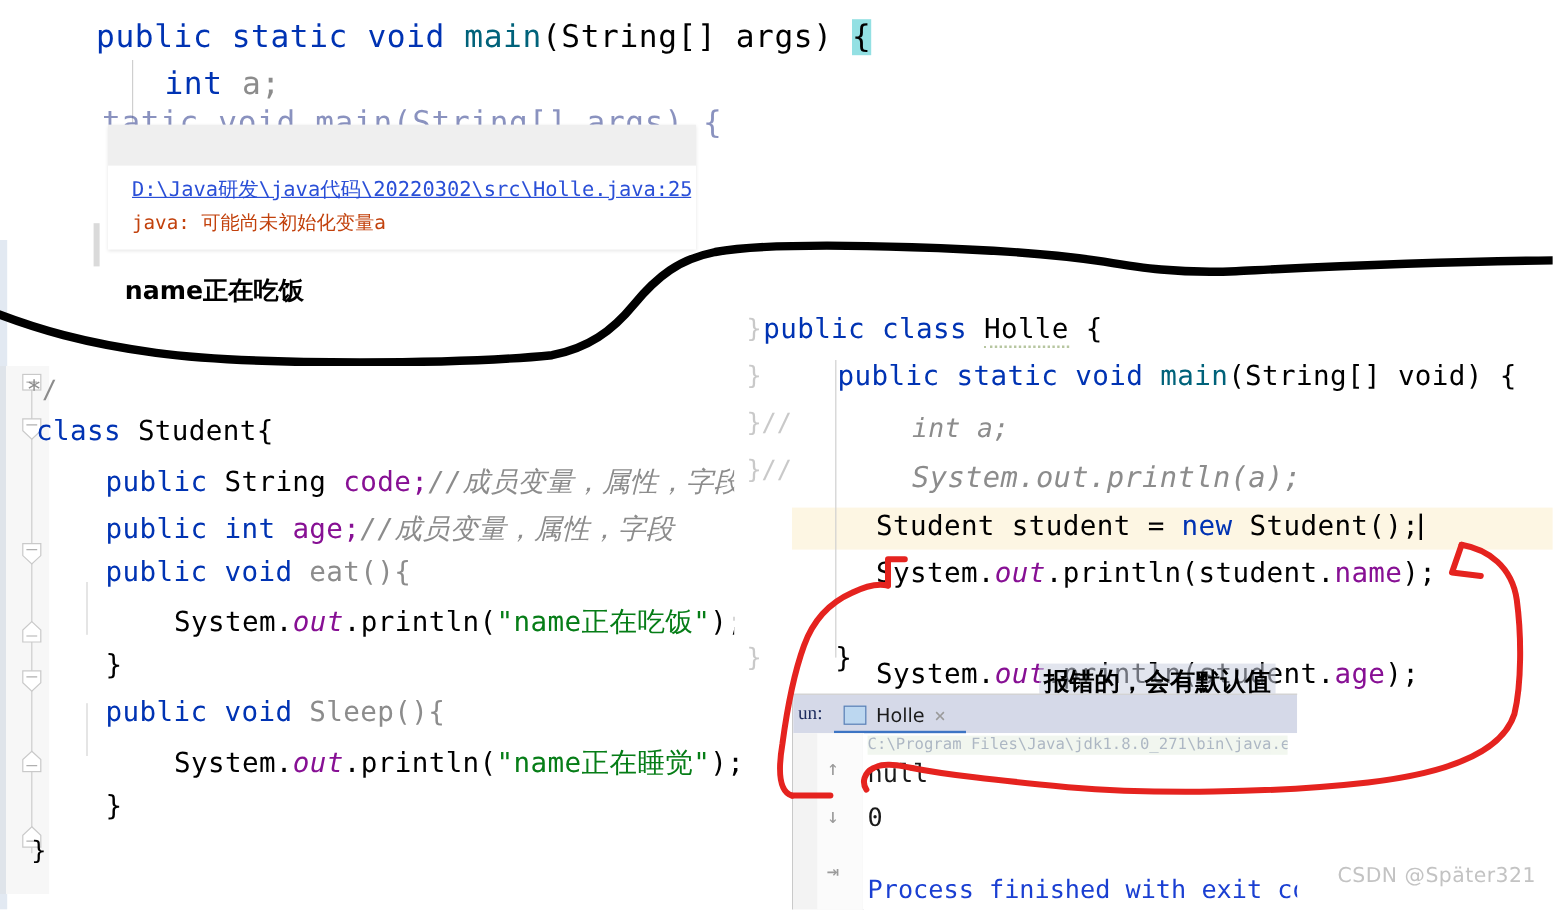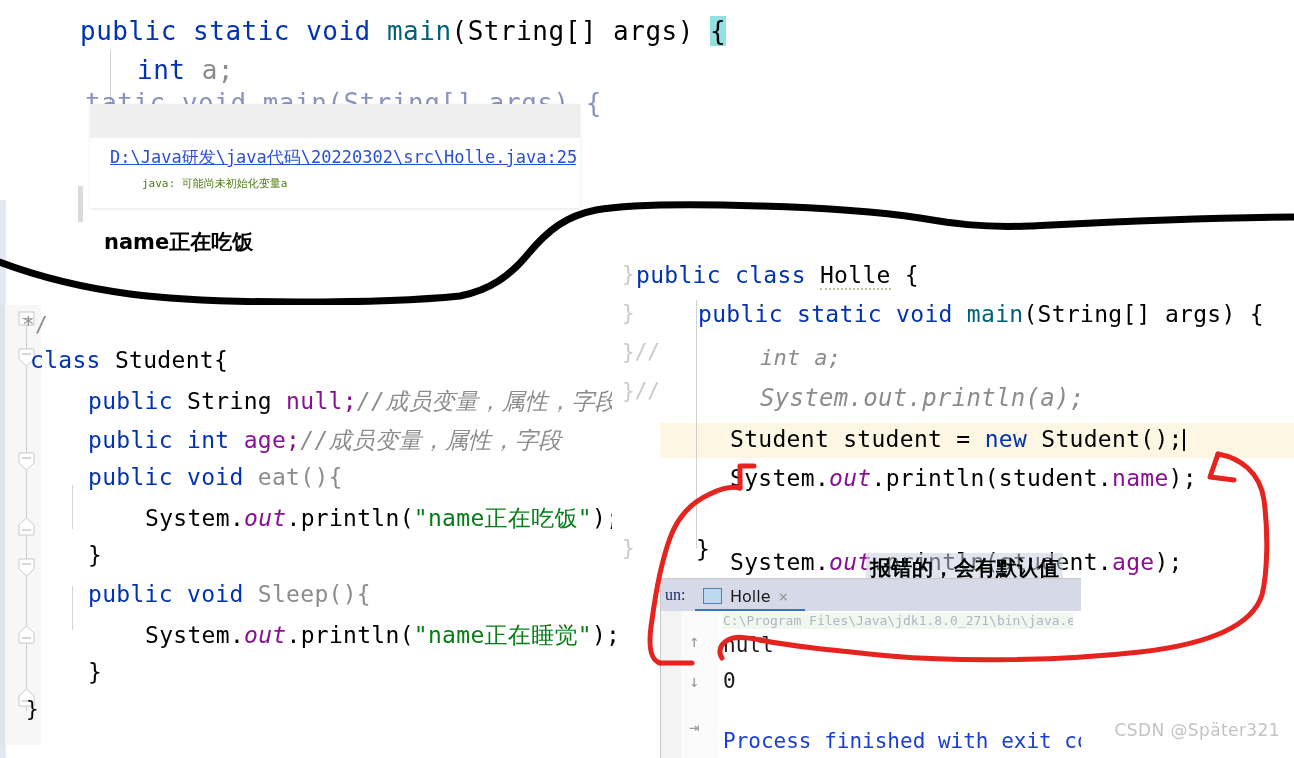--- a/index.html
+++ b/index.html
@@ -50,21 +50,21 @@
     background:#ffffff;border:none;box-shadow:0 1px 3px rgba(0,0,0,.10);
   }
   #error-popup-header{
     position:absolute;left:0;top:0;width:490px;height:34px;background:#efefef;
   }
   #error-path{
     position:absolute;left:20px;top:42px;font-size:17px;color:#2a4fd7;
     text-decoration:underline;white-space:nowrap;overflow:hidden;width:466px;
   }
   #error-msg{
-    position:absolute;left:20px;top:72px;font-size:11px;color:#4d7c0f;white-space:nowrap;margin-left:32px;
+    position:absolute;left:20px;top:72px;font-size:16px;color:#c2410c;white-space:nowrap;
   }
   #error-msg .emsg-cn{font-family:"DejaVu Sans","Liberation Sans",sans-serif;}
   #popup-left-bar{
     position:absolute;left:78px;top:186px;width:5px;height:36px;background:#dadada;
   }
 
   
   #black-curve{position:absolute;left:0;top:190px;width:1294px;height:130px;pointer-events:none;}
 
   
@@ -236,21 +236,21 @@
         </svg>
     </div>
 
     <div class="indent-guide" style="left:72px;top:180px;height:44px;"></div>
     <div class="indent-guide" style="left:72px;top:281px;height:44px;"></div>
 
     <div class="left-code-line code" style="top:8px;left:22px;font-size:21px;"><span class="gray">*/</span></div>
 
     <div class="left-code-line code" style="top:42px;"><span class="kw">class</span> <span>Student{</span></div>
 
-    <div class="left-code-line code" style="top:81px;left:88px;"><span class="kw">public</span> <span>String</span> <span class="field">null;</span><span class="cmt">//成员变量，属性，字段</span></div>
+    <div class="left-code-line code" style="top:81px;left:88px;"><span class="kw">public</span> <span>String</span> <span class="field">code;</span><span class="cmt">//成员变量，属性，字段</span></div>
 
     <div class="left-code-line code" style="top:120px;left:88px;"><span class="kw">public</span> <span class="kw">int</span> <span class="field">age;</span><span class="cmt">//成员变量，属性，字段</span></div>
 
     <div class="left-code-line code" style="top:159px;left:88px;"><span class="kw">public</span> <span class="kw">void</span> <span class="gray">eat(){</span></div>
 
     <div class="left-code-line code" style="top:198px;left:145px;"><span>System.</span><span class="static">out</span><span>.println(</span><span class="str">"name正在吃饭"</span><span>);</span></div>
 
     <div class="left-code-line code" style="top:237px;left:88px;">}</div>
 
     <div class="left-code-line code" style="top:276px;left:88px;"><span class="kw">public</span> <span class="kw">void</span> <span class="gray">Sleep(){</span></div>
@@ -269,21 +269,21 @@
     <div id="right-gutter">
       <div class="rg-fold" style="top:4px;">}</div>
       <div class="rg-fold" style="top:43px;">}</div>
       <div class="rg-fold" style="top:82px;">}//</div>
       <div class="rg-fold" style="top:121px;">}//</div>
       <div class="rg-fold" style="top:278px;">}</div>
     </div>
 
     <div class="right-code-line code" style="top:4px;left:24px;"><span class="kw">public</span> <span class="kw">class</span> <span class="squiggle">Holle</span><span> {</span></div>
 
-    <div class="right-code-line code" style="top:43px;left:86px;"><span class="kw">public</span> <span class="kw">static</span> <span class="kw">void</span> <span class="method">main</span><span>(String[] args) {</span></div>
+    <div class="right-code-line code" style="top:43px;left:86px;"><span class="kw">public</span> <span class="kw">static</span> <span class="kw">void</span> <span class="method">main</span><span>(String[] void) {</span></div>
 
     <div class="right-code-line code cmt" style="top:87px;left:148px;font-size:22px;">int a;</div>
 
     <div class="right-code-line code cmt" style="top:126px;left:148px;font-size:24px;">System.out.println(a);</div>
 
     <div class="right-code-line code" style="top:168px;left:118px;"><span>Student student = </span><span class="kw">new</span><span> Student();</span><span class="caret"></span></div>
 
     <div class="right-code-line code" style="top:207px;left:118px;"><span>System.</span><span class="static">out</span><span>.println(student.</span><span class="field">name</span><span>);</span></div>
 
     <div class="right-code-line code" style="top:246px;left:118px;margin-top:45px;"><span>System.</span><span class="static">out</span><span>.println(student.</span><span class="field">age</span><span>);</span></div>

